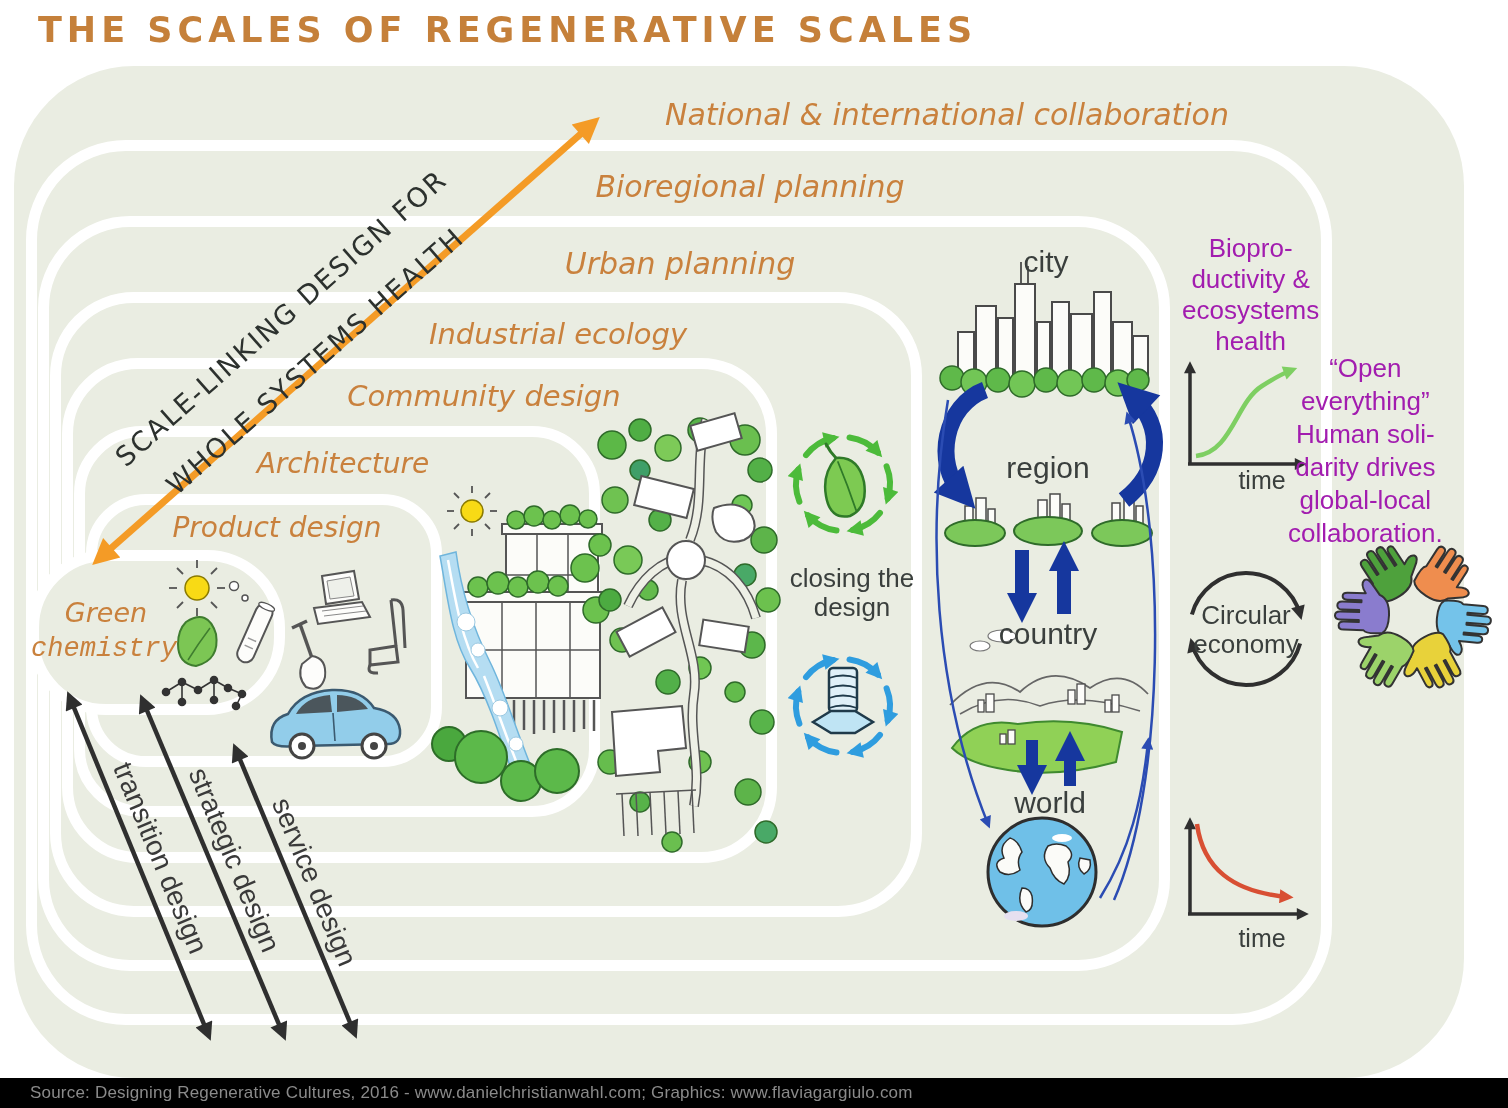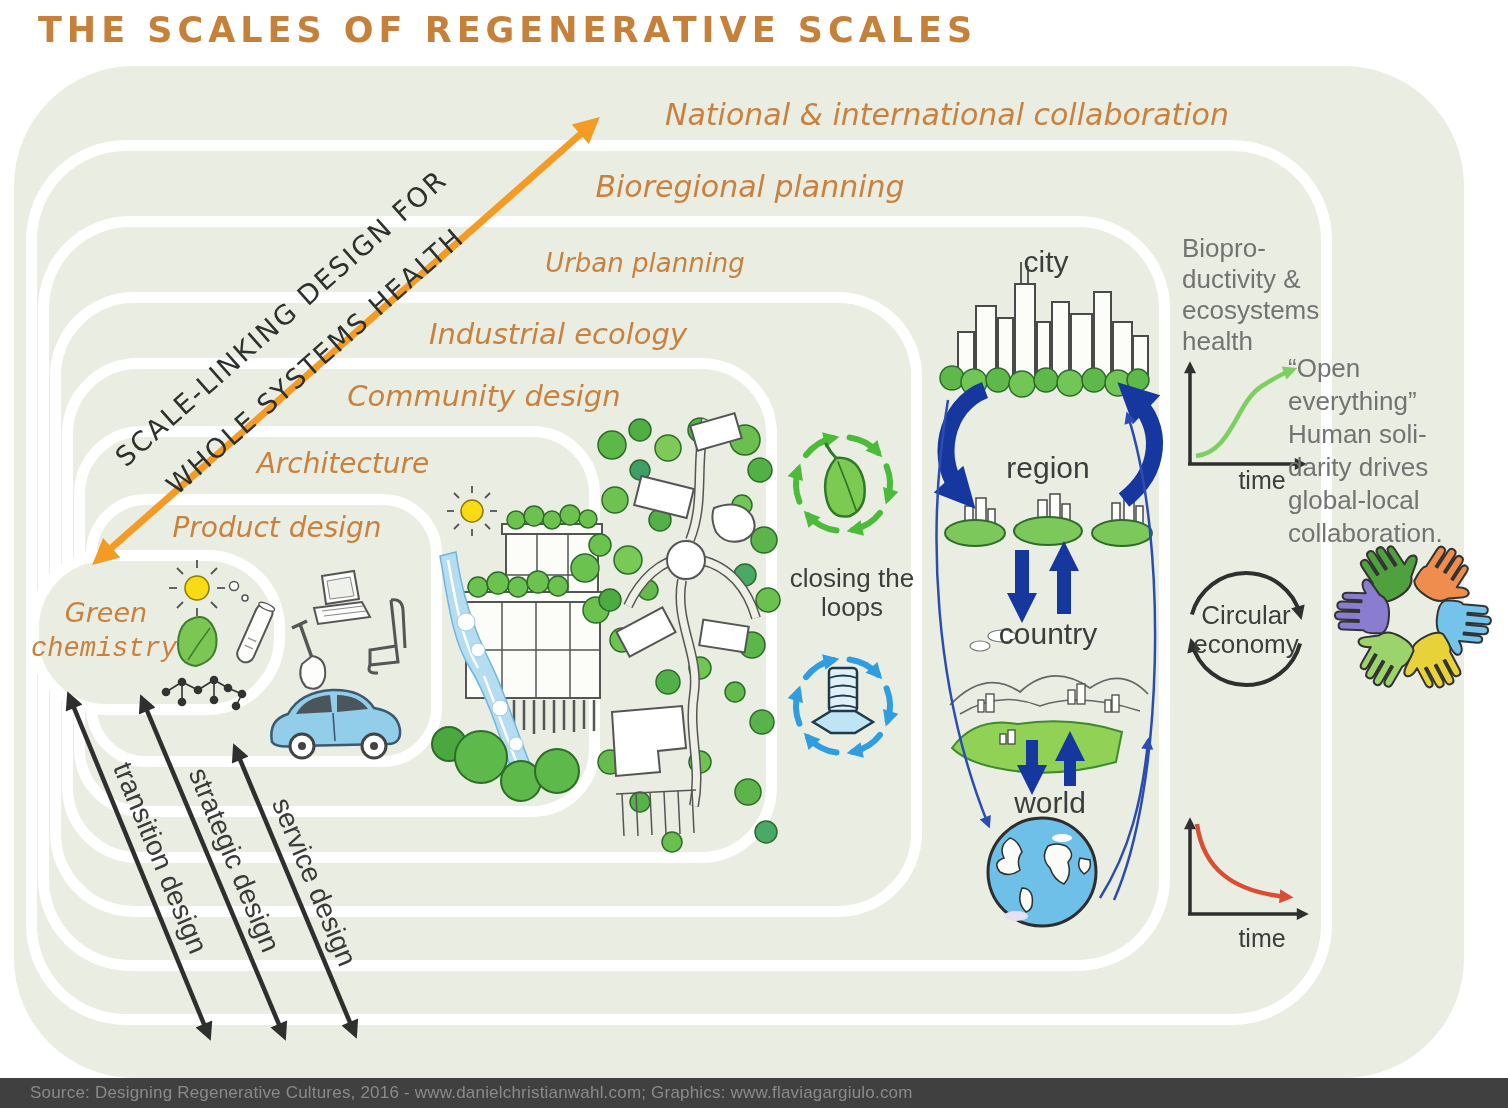--- a/index.html
+++ b/index.html
@@ -5,26 +5,26 @@
   html,body{margin:0;padding:0;background:#fff;}
   .canvas{position:relative;width:1508px;height:1108px;background:#fff;overflow:hidden;
           font-family:"Liberation Sans",sans-serif;}
   .ring{position:absolute;background:#eaede2;border:11px solid #fff;box-sizing:border-box;}
   .art{position:absolute;left:0;top:0;pointer-events:none;}
   .title{position:absolute;left:38px;top:10px;font-size:35px;font-weight:bold;letter-spacing:5px;
          color:#c5803a;font-family:"DejaVu Sans",sans-serif;white-space:nowrap;}
   .ol{position:absolute;transform:translate(-50%,-50%);white-space:nowrap;color:#c9813d;
       font-family:"DejaVu Sans",sans-serif;font-style:italic;font-weight:500;}
   .dl{position:absolute;transform:translate(-50%,-50%);white-space:nowrap;color:#3a3f3d;}
-  .blk{position:absolute;color:#737373;font-size:26px;line-height:31px;}
+  .blk{position:absolute;color:#a21caf;font-size:26px;line-height:31px;text-align:center;}
   .blk span{display:block;}
   .rot{position:absolute;white-space:nowrap;}
   .diagtxt{color:#2c312e;font-family:"DejaVu Sans",sans-serif;font-size:27px;letter-spacing:2px;}
   .arrlbl{color:#3a3a3a;font-size:28px;}
-  .sourcebar{position:absolute;left:0;right:0;bottom:0;height:30px;background:#404040;}
+  .sourcebar{position:absolute;left:0;right:0;bottom:0;height:30px;background:#000000;}
   .sourcetext{position:absolute;left:30px;top:5px;font-size:17px;color:#8a8a8a;letter-spacing:0.2px;}
 </style>
 </head>
 <body>
 
 <div class="canvas">
 
   <div class="ring" style="left:14px;top:66px;width:1450px;height:1012px;border-radius:120px;border:none;"></div>
   <div class="ring" style="left:26px;top:140px;width:1306px;height:885px;border-radius:100px;"></div>
   <div class="ring" style="left:38px;top:216px;width:1132px;height:755px;border-radius:92px;"></div>
@@ -429,37 +429,37 @@
       <use href="#hand" fill="#e8d23a" transform="translate(1413,616) rotate(152) translate(0,-42)"></use>
       <use href="#hand" fill="#9cd36a" transform="translate(1413,616) rotate(210) translate(0,-42)"></use>
       <use href="#hand" fill="#8a7cce" transform="translate(1413,616) rotate(272) translate(0,-42)"></use>
     </g>
   </svg>
 
   <div class="title">THE SCALES OF REGENERATIVE SCALES</div>
 
   <div class="ol" style="left:947px;top:114px;font-size:30px;">National &amp; international collaboration</div>
   <div class="ol" style="left:750px;top:186px;font-size:30px;">Bioregional planning</div>
-  <div class="ol" style="left:645px;top:263px;font-size:26px;">Urban planning</div>
+  <div class="ol" style="left:680px;top:263px;font-size:30px;">Urban planning</div>
   <div class="ol" style="left:558px;top:334px;font-size:29px;">Industrial ecology</div>
   <div class="ol" style="left:484px;top:396px;font-size:29px;">Community design</div>
   <div class="ol" style="left:343px;top:463px;font-size:28px;">Architecture</div>
   <div class="ol" style="left:277px;top:527px;font-size:28px;">Product design</div>
   <div class="ol" style="left:106px;top:612px;font-size:27px;">Green</div>
   <div class="ol" style="left:104px;top:649px;font-size:27px;font-family:Liberation Mono, monospace;">chemistry</div>
 
   <div class="rot diagtxt" style="left:281px;top:318px;transform:translate(-50%,-50%) rotate(-41.5deg);">SCALE-LINKING DESIGN FOR</div>
   <div class="rot diagtxt" style="left:315px;top:361px;transform:translate(-50%,-50%) rotate(-41.5deg);">WHOLE SYSTEMS HEALTH</div>
 
   <div class="rot arrlbl" style="left:160px;top:858px;transform:translate(-50%,-50%) rotate(67.5deg);">transition design</div>
   <div class="rot arrlbl" style="left:234px;top:860px;transform:translate(-50%,-50%) rotate(67.5deg);">strategic design</div>
   <div class="rot arrlbl" style="left:314px;top:882px;transform:translate(-50%,-50%) rotate(67.5deg);">service design</div>
 
   <div class="dl" style="left:852px;top:578px;font-size:26px;">closing the</div>
-  <div class="dl" style="left:852px;top:607px;font-size:26px;">loops</div>
+  <div class="dl" style="left:852px;top:607px;font-size:26px;">design</div>
 
   <div class="dl" style="left:1046px;top:262px;font-size:30px;">city</div>
   <div class="dl" style="left:1048px;top:468px;font-size:30px;">region</div>
   <div class="dl" style="left:1048px;top:634px;font-size:30px;text-align:center;">country</div>
   <div class="dl" style="left:1050px;top:803px;font-size:30px;">world</div>
 
   <div class="blk" style="left:1182px;top:233px;">
     <span>Biopro-</span>
     <span>ductivity &amp;</span>
     <span>ecosystems</span>

